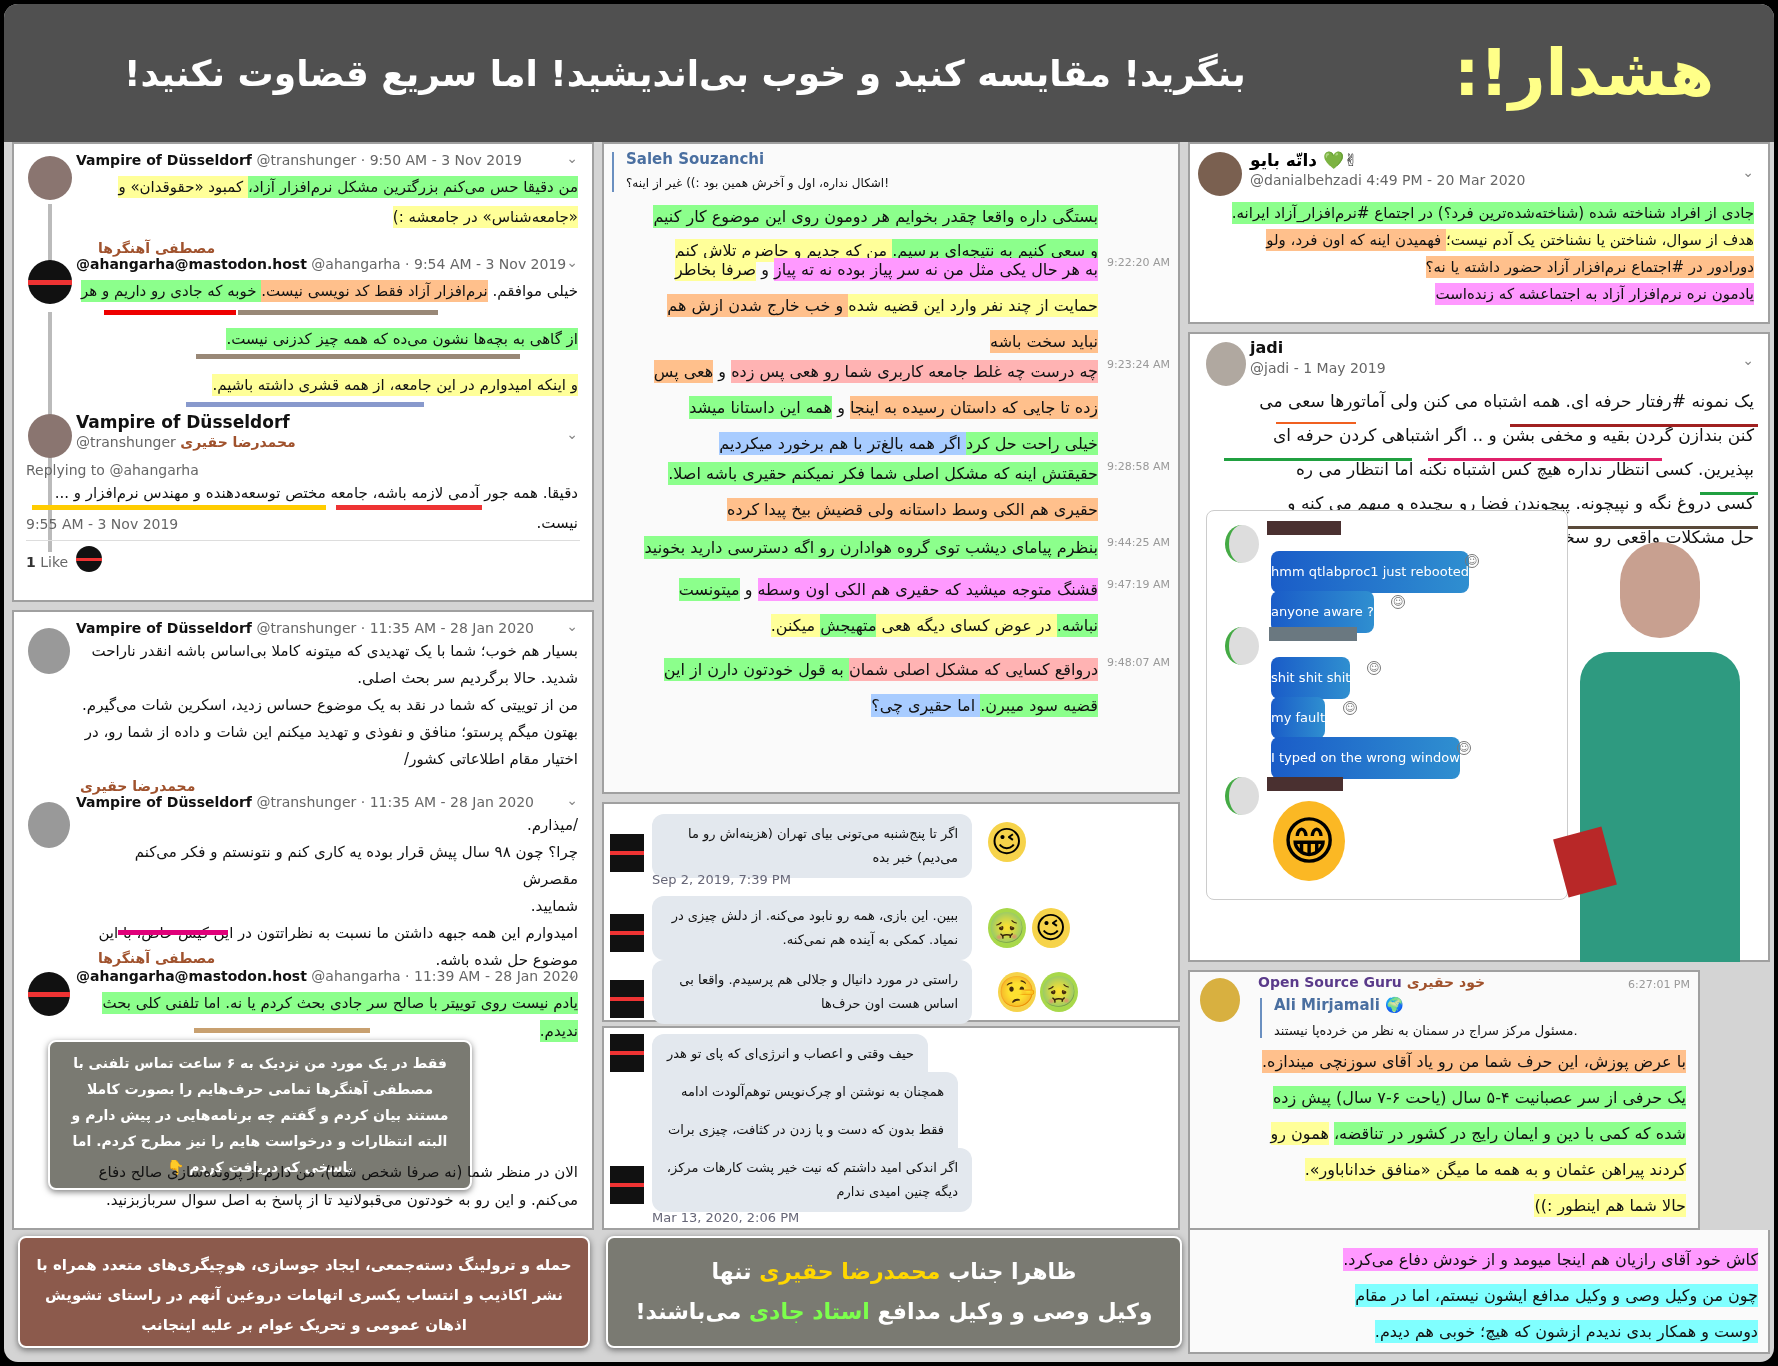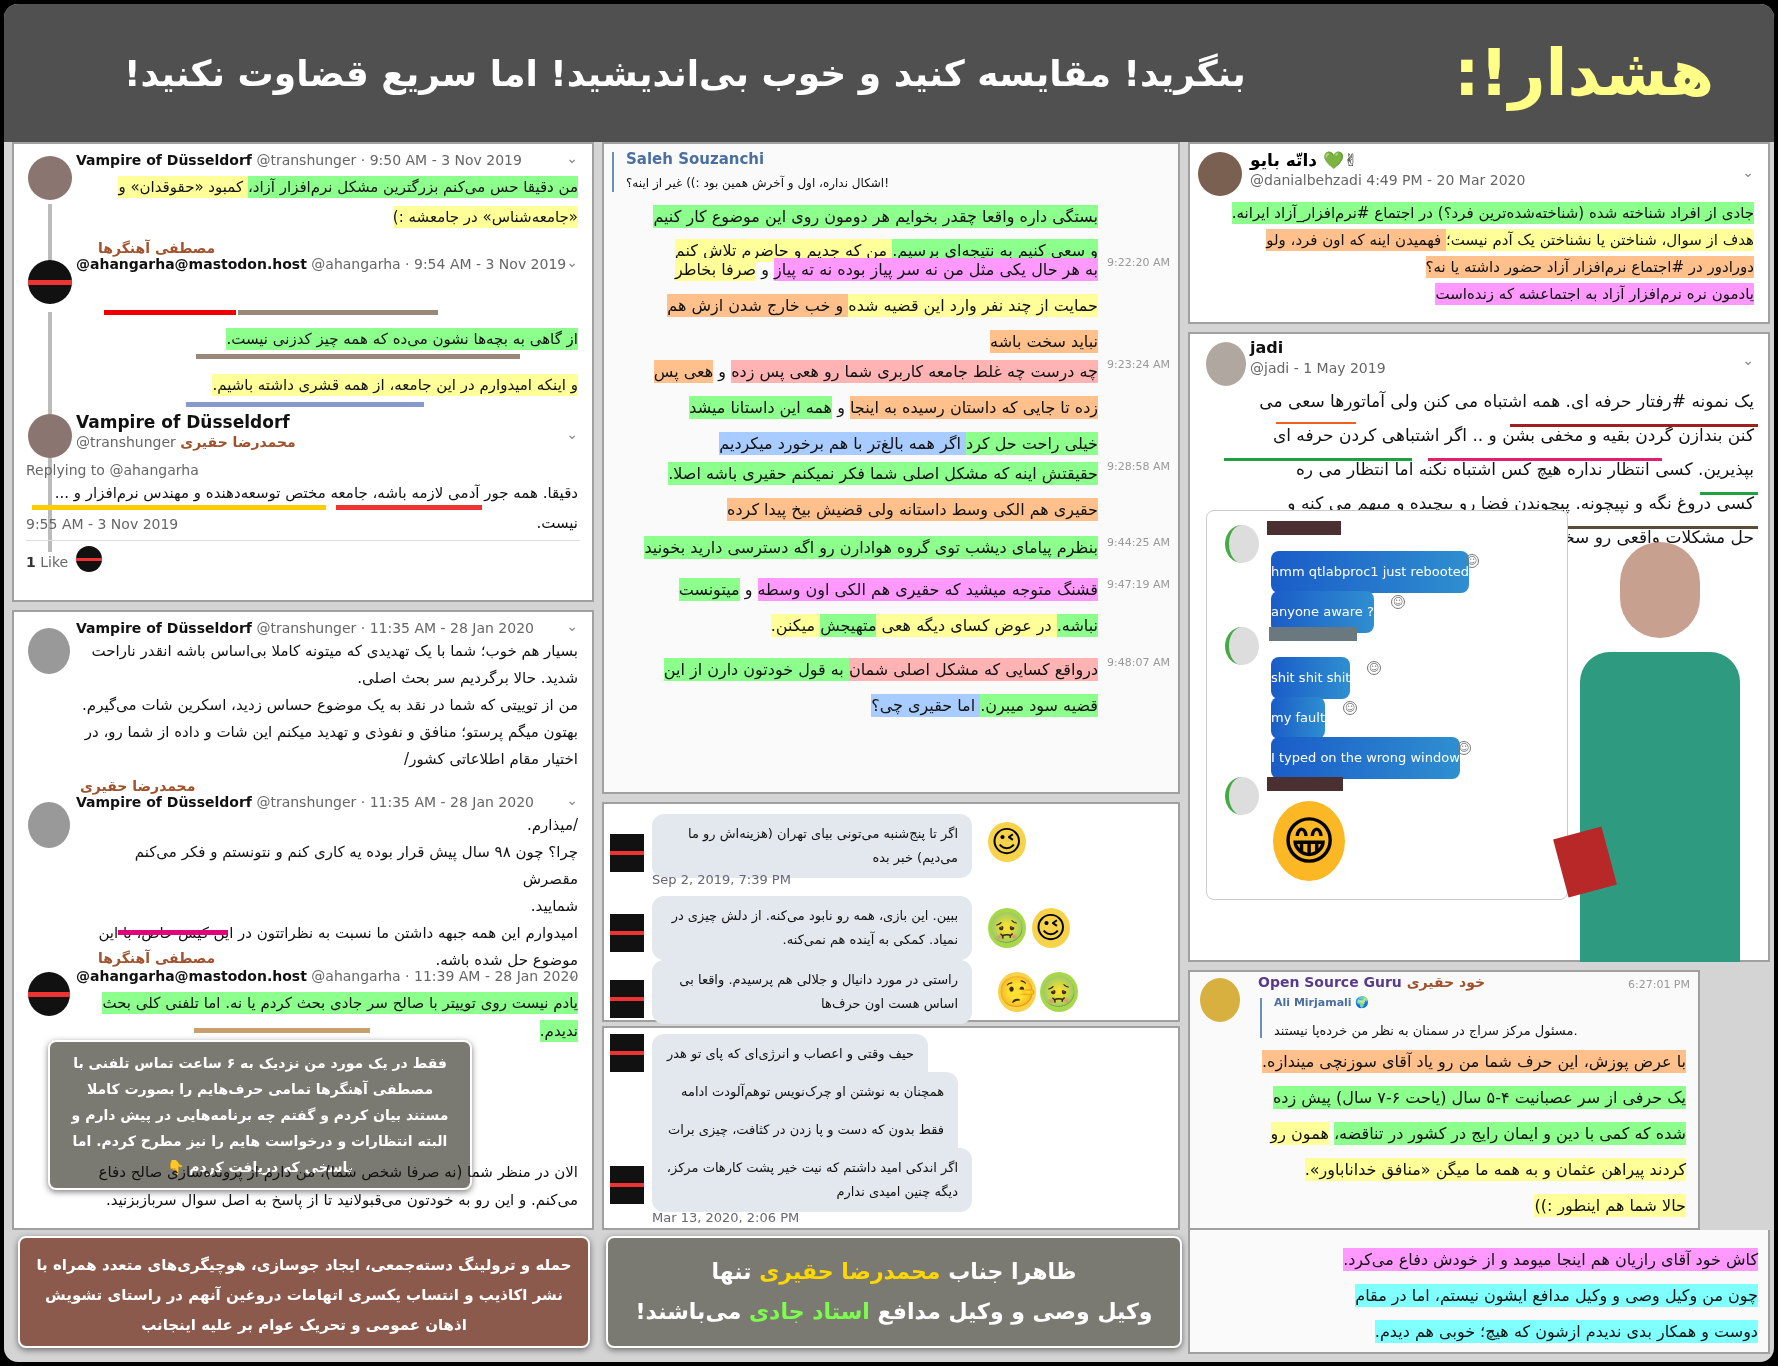--- a/index.html
+++ b/index.html
@@ -47,20 +47,23 @@
     <div class="chev" style="right:14px;top:6px">⌄</div>
     <div class="rtl" style="position:absolute;right:14px;top:28px;width:500px">
       <div><span class="hl g">من دقیقا حس می‌کنم بزرگترین مشکل نرم‌افزار آزاد،</span><span class="hl y"> کمبود «حقوقدان» و</span></div>
       <div><span class="hl y">«جامعه‌شناس» در جامعشه :)</span></div>
     </div>
     <div class="redname" style="left:84px;top:96px">مصطفی آهنگرها</div>
     <div class="avatar av-dark" style="left:14px;top:116px;width:44px;height:44px"></div>
     <div style="position:absolute;left:34px;top:168px;width:4px;height:240px;background:#bbb"></div>
     <div class="tw" style="left:62px;top:112px"><span class="nm">@ahangarha@mastodon.host</span> <span class="gr">@ahangarha</span> <span class="gr">· 9:54 AM - 3 Nov 2019</span></div>
     <div class="chev" style="right:14px;top:110px">⌄</div>
+    <div class="rtl" style="position:absolute;right:14px;top:132px;width:500px">
+      <span>خیلی موافقم. </span><span class="hl o">نرم‌افزار آزاد فقط کد نویسی نیست.</span><span class="hl g"> خوبه که جادی رو داریم و هر</span>
+    </div>
     <div class="line" style="left:90px;top:166px;width:132px;background:#e00"></div>
     <div class="line" style="left:224px;top:166px;width:200px;background:#998877"></div>
     <div class="rtl" style="position:absolute;right:14px;top:180px;width:500px"><span class="hl g">از گاهی به بچه‌ها نشون می‌ده که همه چیز کدزنی نیست.</span></div>
     <div class="line" style="left:182px;top:210px;width:324px;background:#998877"></div>
     <div class="rtl" style="position:absolute;right:14px;top:226px;width:500px"><span class="hl y">و اینکه امیدوارم در این جامعه، از همه قشری داشته باشیم.</span></div>
     <div class="line" style="left:172px;top:258px;width:238px;background:#8899cc"></div>
     <div class="avatar" style="left:14px;top:270px;width:44px;height:44px;background:#8a7570"></div>
     <div class="tw" style="left:62px;top:268px;font-size:17px"><span class="nm">Vampire of Düsseldorf</span></div>
     <div class="tw gr" style="left:62px;top:290px"><span>@transhunger</span> <span style="color:#a0522d;font-weight:bold">محمدرضا حقیری</span></div>
     <div class="chev" style="right:14px;top:282px">⌄</div>
@@ -233,21 +236,21 @@
       <div style="position:absolute;left:10px;top:110px;width:160px;height:310px;background:#2e9a80;border-radius:30px 30px 0 0"></div>
       <div style="position:absolute;left:-10px;top:290px;width:50px;height:60px;background:#b82828;transform:rotate(-15deg)"></div>
     </div>
   </div>
 
   <div class="panel" style="left:1184px;top:966px;width:512px;height:260px;background:#fafafa">
     <div class="avatar" style="left:10px;top:6px;width:40px;height:44px;background:#d8b040"></div>
     <div style="position:absolute;left:68px;top:2px;font-weight:bold;color:#5a3a8a;font-size:14px"><span>Open Source Guru</span> <span style="color:#a0522d">خود حقیری</span></div>
     <div class="ts" style="right:8px;top:6px">6:27:01 PM</div>
     <div style="position:absolute;left:70px;top:26px;width:2px;height:40px;background:#6a8fc0"></div>
-    <div style="position:absolute;left:84px;top:24px;font-weight:bold;color:#4a6fa0;font-size:11px"><span>Ali Mirjamali</span> <span>🌍</span></div>
+    <div style="position:absolute;left:84px;top:24px;font-weight:bold;color:#4a6fa0;font-size:15px"><span>Ali Mirjamali</span> <span>🌍</span></div>
     <div class="rtl" style="position:absolute;left:84px;top:44px;font-size:13px;text-align:left">.مسئول مرکز سراج در سمنان به نظر من خرده‌پا نیستند</div>
     <div class="rtl" style="position:absolute;right:12px;top:72px;width:500px;font-size:16px;line-height:36px">
       <div><span class="hl o">با عرض پوزش، این حرف شما من رو یاد آقای سوزنچی میندازه.</span></div>
       <div><span class="hl g">یک حرفی از سر عصبانیت ۴-۵ سال (یاحت ۶-۷ سال) پیش زده</span></div>
       <div><span class="hl g">شده که کمی با دین و ایمان رایج در کشور در تناقضه،</span> <span class="hl y">همون رو</span></div>
       <div><span class="hl y">کردند پیراهن عثمان و به همه ما میگن «منافق خداناباور».</span></div>
       <div><span class="hl y">حالا شما هم اینطور :))</span></div>
     </div>
   </div>
   <div class="rtl" style="position:absolute;right:16px;top:1238px;width:500px;font-size:16px;line-height:36px;z-index:2">

